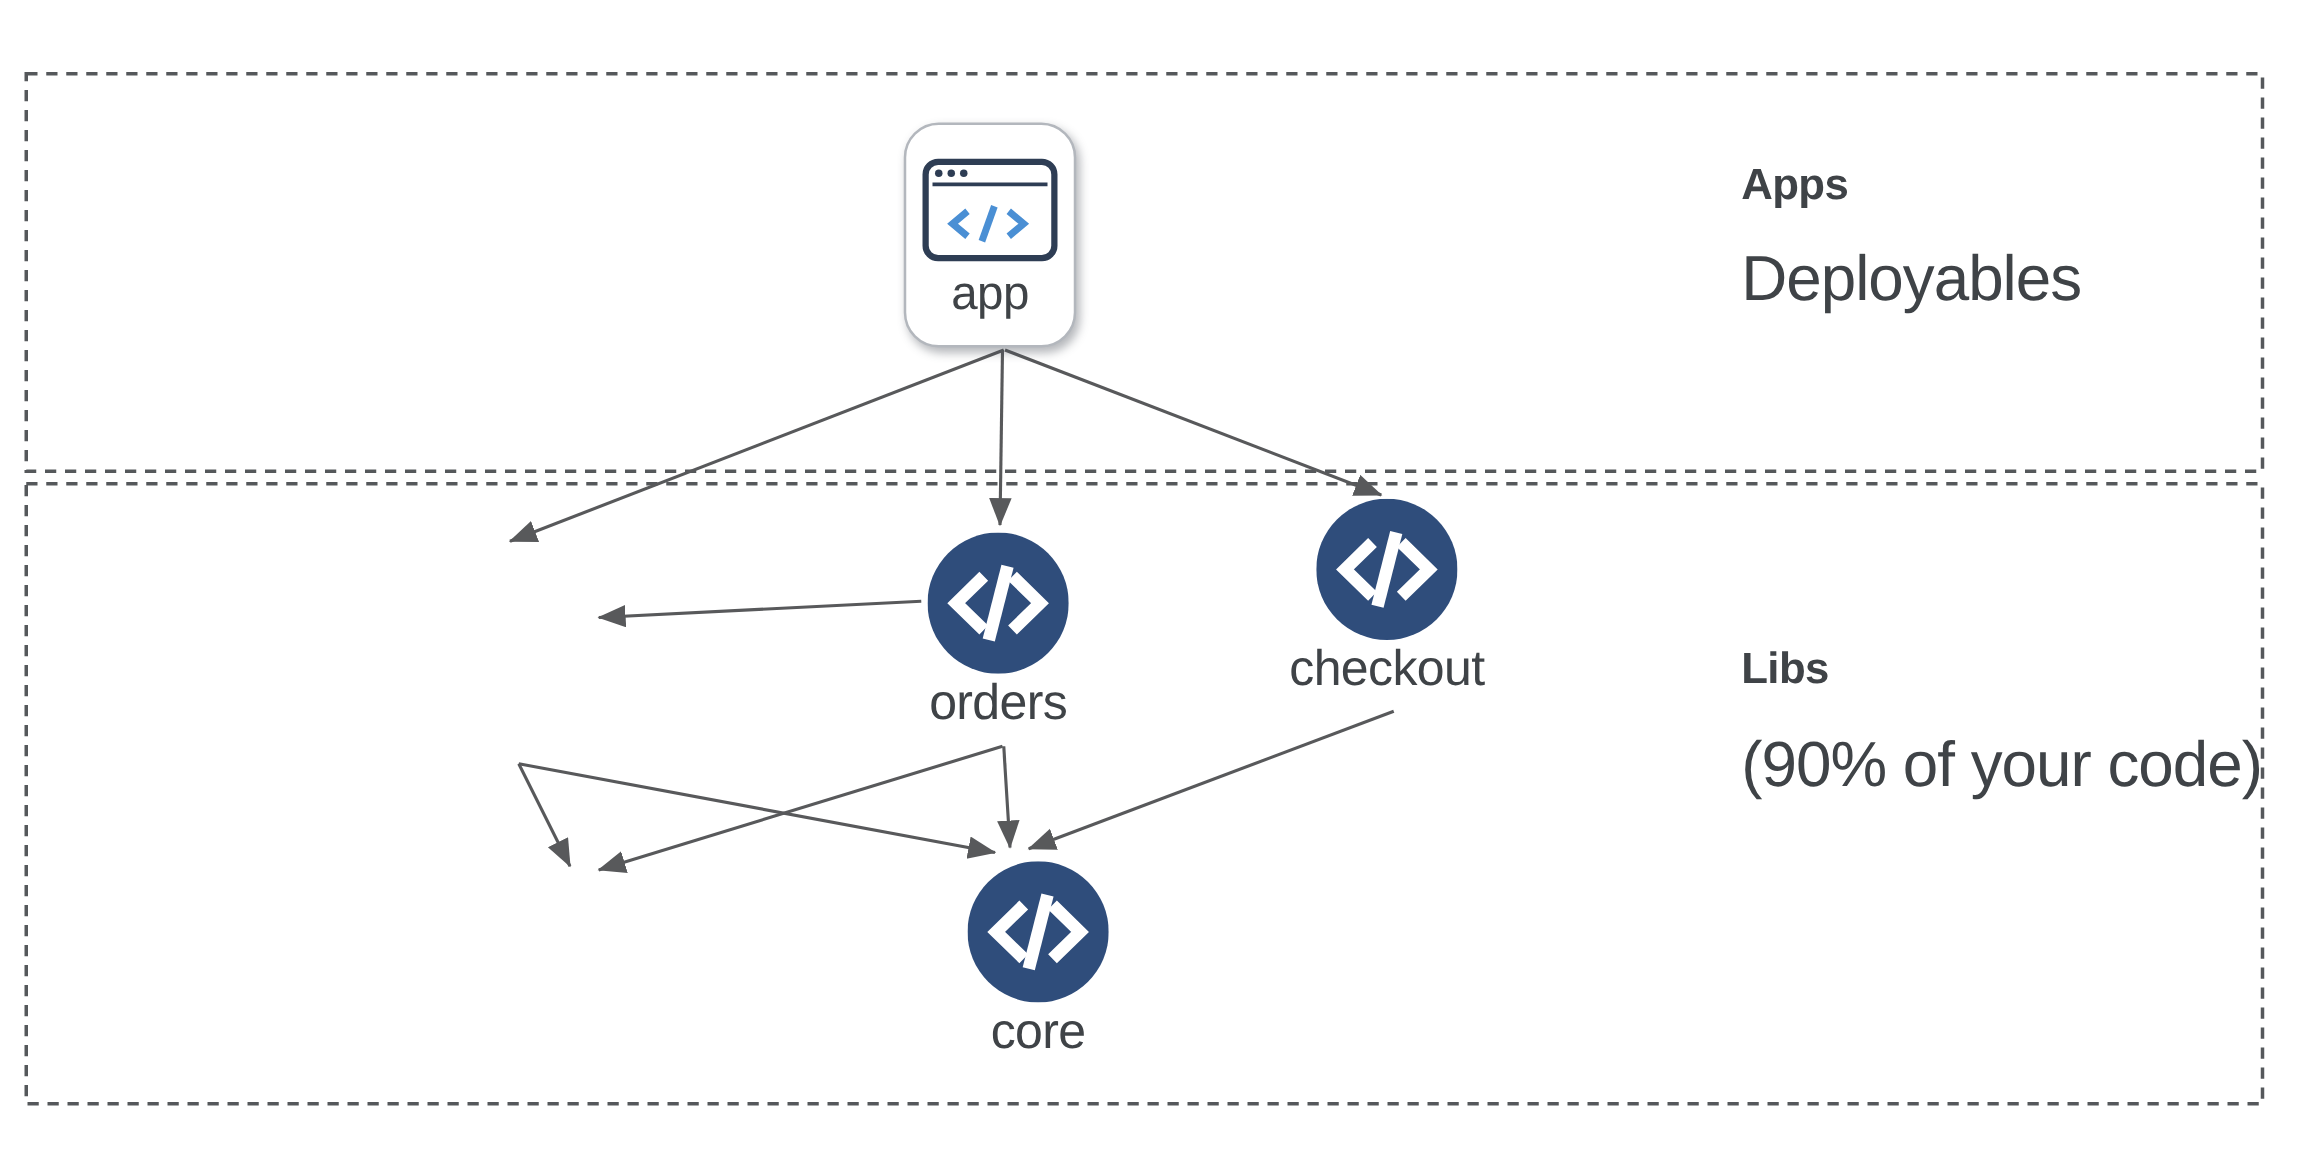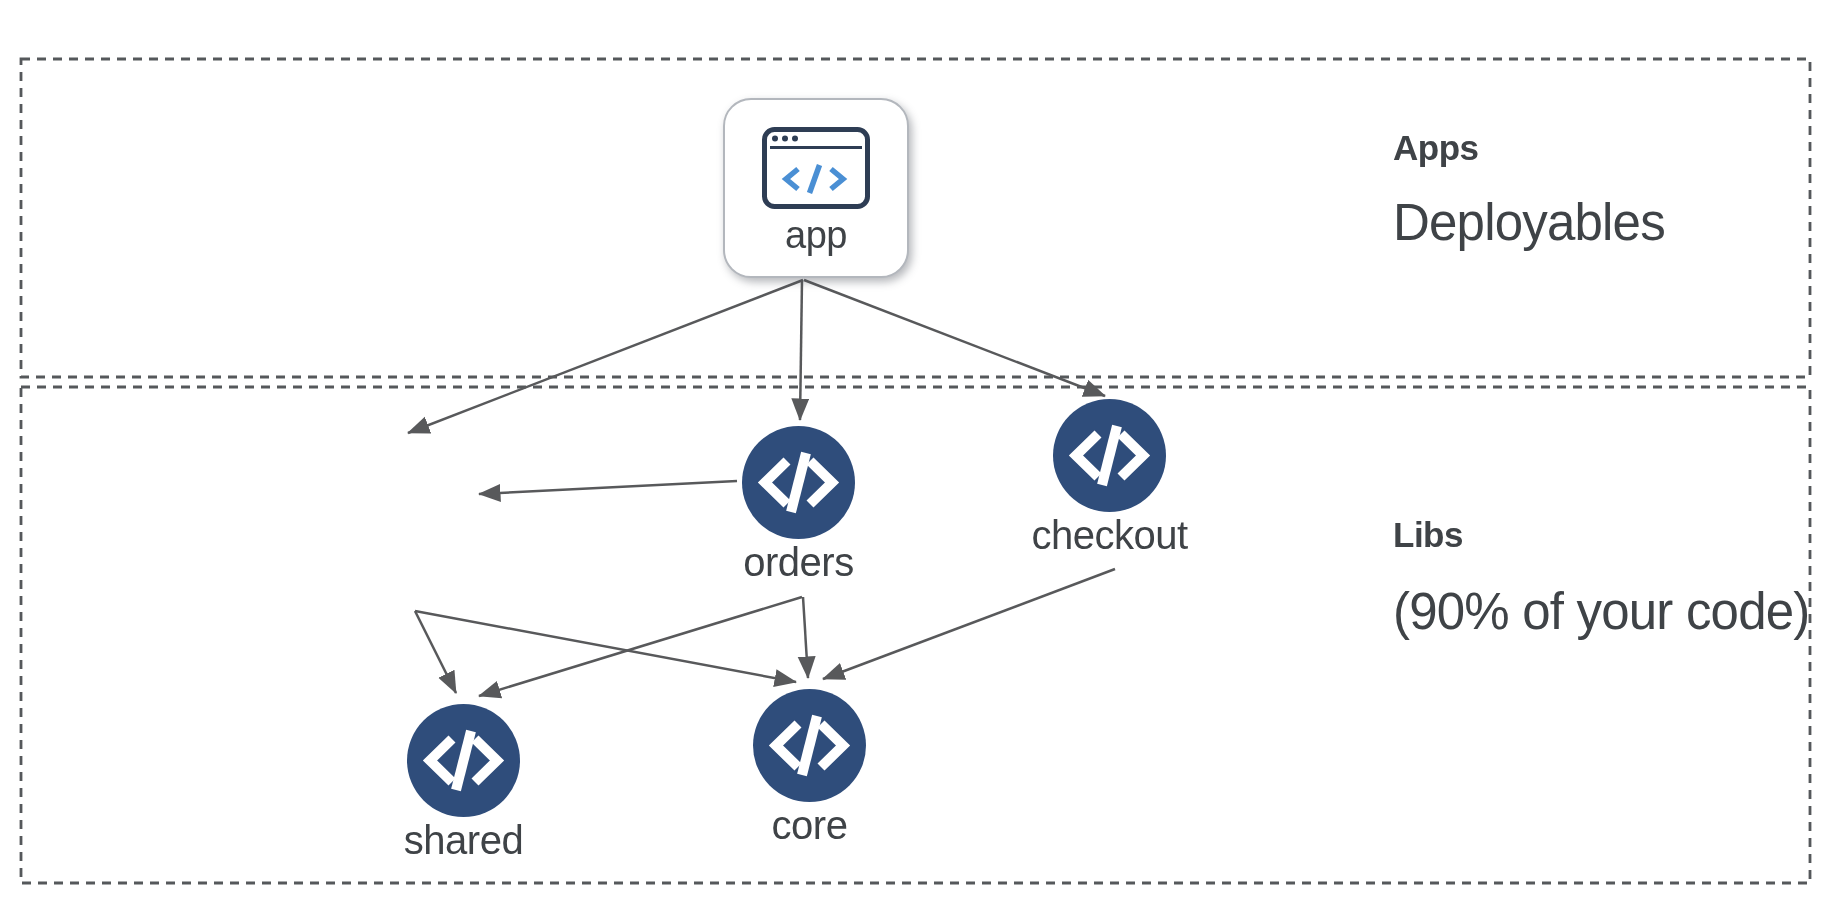--- a/index.html
+++ b/index.html
@@ -40,21 +40,21 @@
   .edge {
     stroke: var(--edge);
     stroke-width: 2.5;
     fill: none;
   }
 
   
   .app-node {
     position: absolute;
     left: 723px; top: 98px;
-    width: 186px; height: 180px;
+    width: 138px; height: 180px;
     background: #ffffff;
     border: 2px solid var(--app-border);
     border-radius: 28px;
     box-shadow: 3px 4px 8px rgba(70, 75, 85, 0.4);
     display: flex;
     flex-direction: column;
     align-items: center;
     padding-top: 26px;
   }
   .app-node .node-label {
@@ -77,21 +77,21 @@
     white-space: nowrap;
     font-size: 40px;
     letter-spacing: -0.5px;
     color: var(--text);
     line-height: 1;
   }
   .node-products { left: 351px; top: 440px; }
   .node-orders   { left: 742px; top: 426px; }
   .node-checkout { left: 1053px; top: 399px; }
   .node-shared   { left: 407px; top: 704px; }
-  .node-core     { left: 753px; top: 689px; }
+  .node-core     { left: 774px; top: 689px; }
 
   
   .section-label { position: absolute; left: 1393px; color: var(--text); line-height: 1; white-space: nowrap; }
   .title { font-size: 35px; font-weight: bold; letter-spacing: -0.5px; }
   .subtitle { font-size: 51px; letter-spacing: -0.8px; }
   .apps-title { top: 130px; }
   .apps-sub   { top: 197px; }
   .libs-title { top: 517px; }
   .libs-sub   { top: 586px; }
 </style>
@@ -154,31 +154,20 @@
       <circle cx="56.5" cy="56.5" r="56.5" fill="#2f4d7b"></circle>
       <g stroke="#ffffff" stroke-width="10" fill="none">
         <polyline points="45,35 23,56.5 45,78"></polyline>
         <line x1="64" y1="27" x2="49" y2="86"></line>
         <polyline points="68,35 90,56.5 68,78"></polyline>
       </g>
     </svg>
     <div class="node-label">orders</div>
   </div>
 
-  <div class="lib-node node-shared">
-    <svg width="113" height="113" viewBox="0 0 113 113">
-      <circle cx="56.5" cy="56.5" r="56.5" fill="#2f4d7b"></circle>
-      <g stroke="#ffffff" stroke-width="10" fill="none">
-        <polyline points="45,35 23,56.5 45,78"></polyline>
-        <line x1="64" y1="27" x2="49" y2="86"></line>
-        <polyline points="68,35 90,56.5 68,78"></polyline>
-      </g>
-    </svg>
-    <div class="node-label">shared</div>
-  </div>
 
   <div class="lib-node node-core">
     <svg width="113" height="113" viewBox="0 0 113 113">
       <circle cx="56.5" cy="56.5" r="56.5" fill="#2f4d7b"></circle>
       <g stroke="#ffffff" stroke-width="10" fill="none">
         <polyline points="45,35 23,56.5 45,78"></polyline>
         <line x1="64" y1="27" x2="49" y2="86"></line>
         <polyline points="68,35 90,56.5 68,78"></polyline>
       </g>
     </svg>

